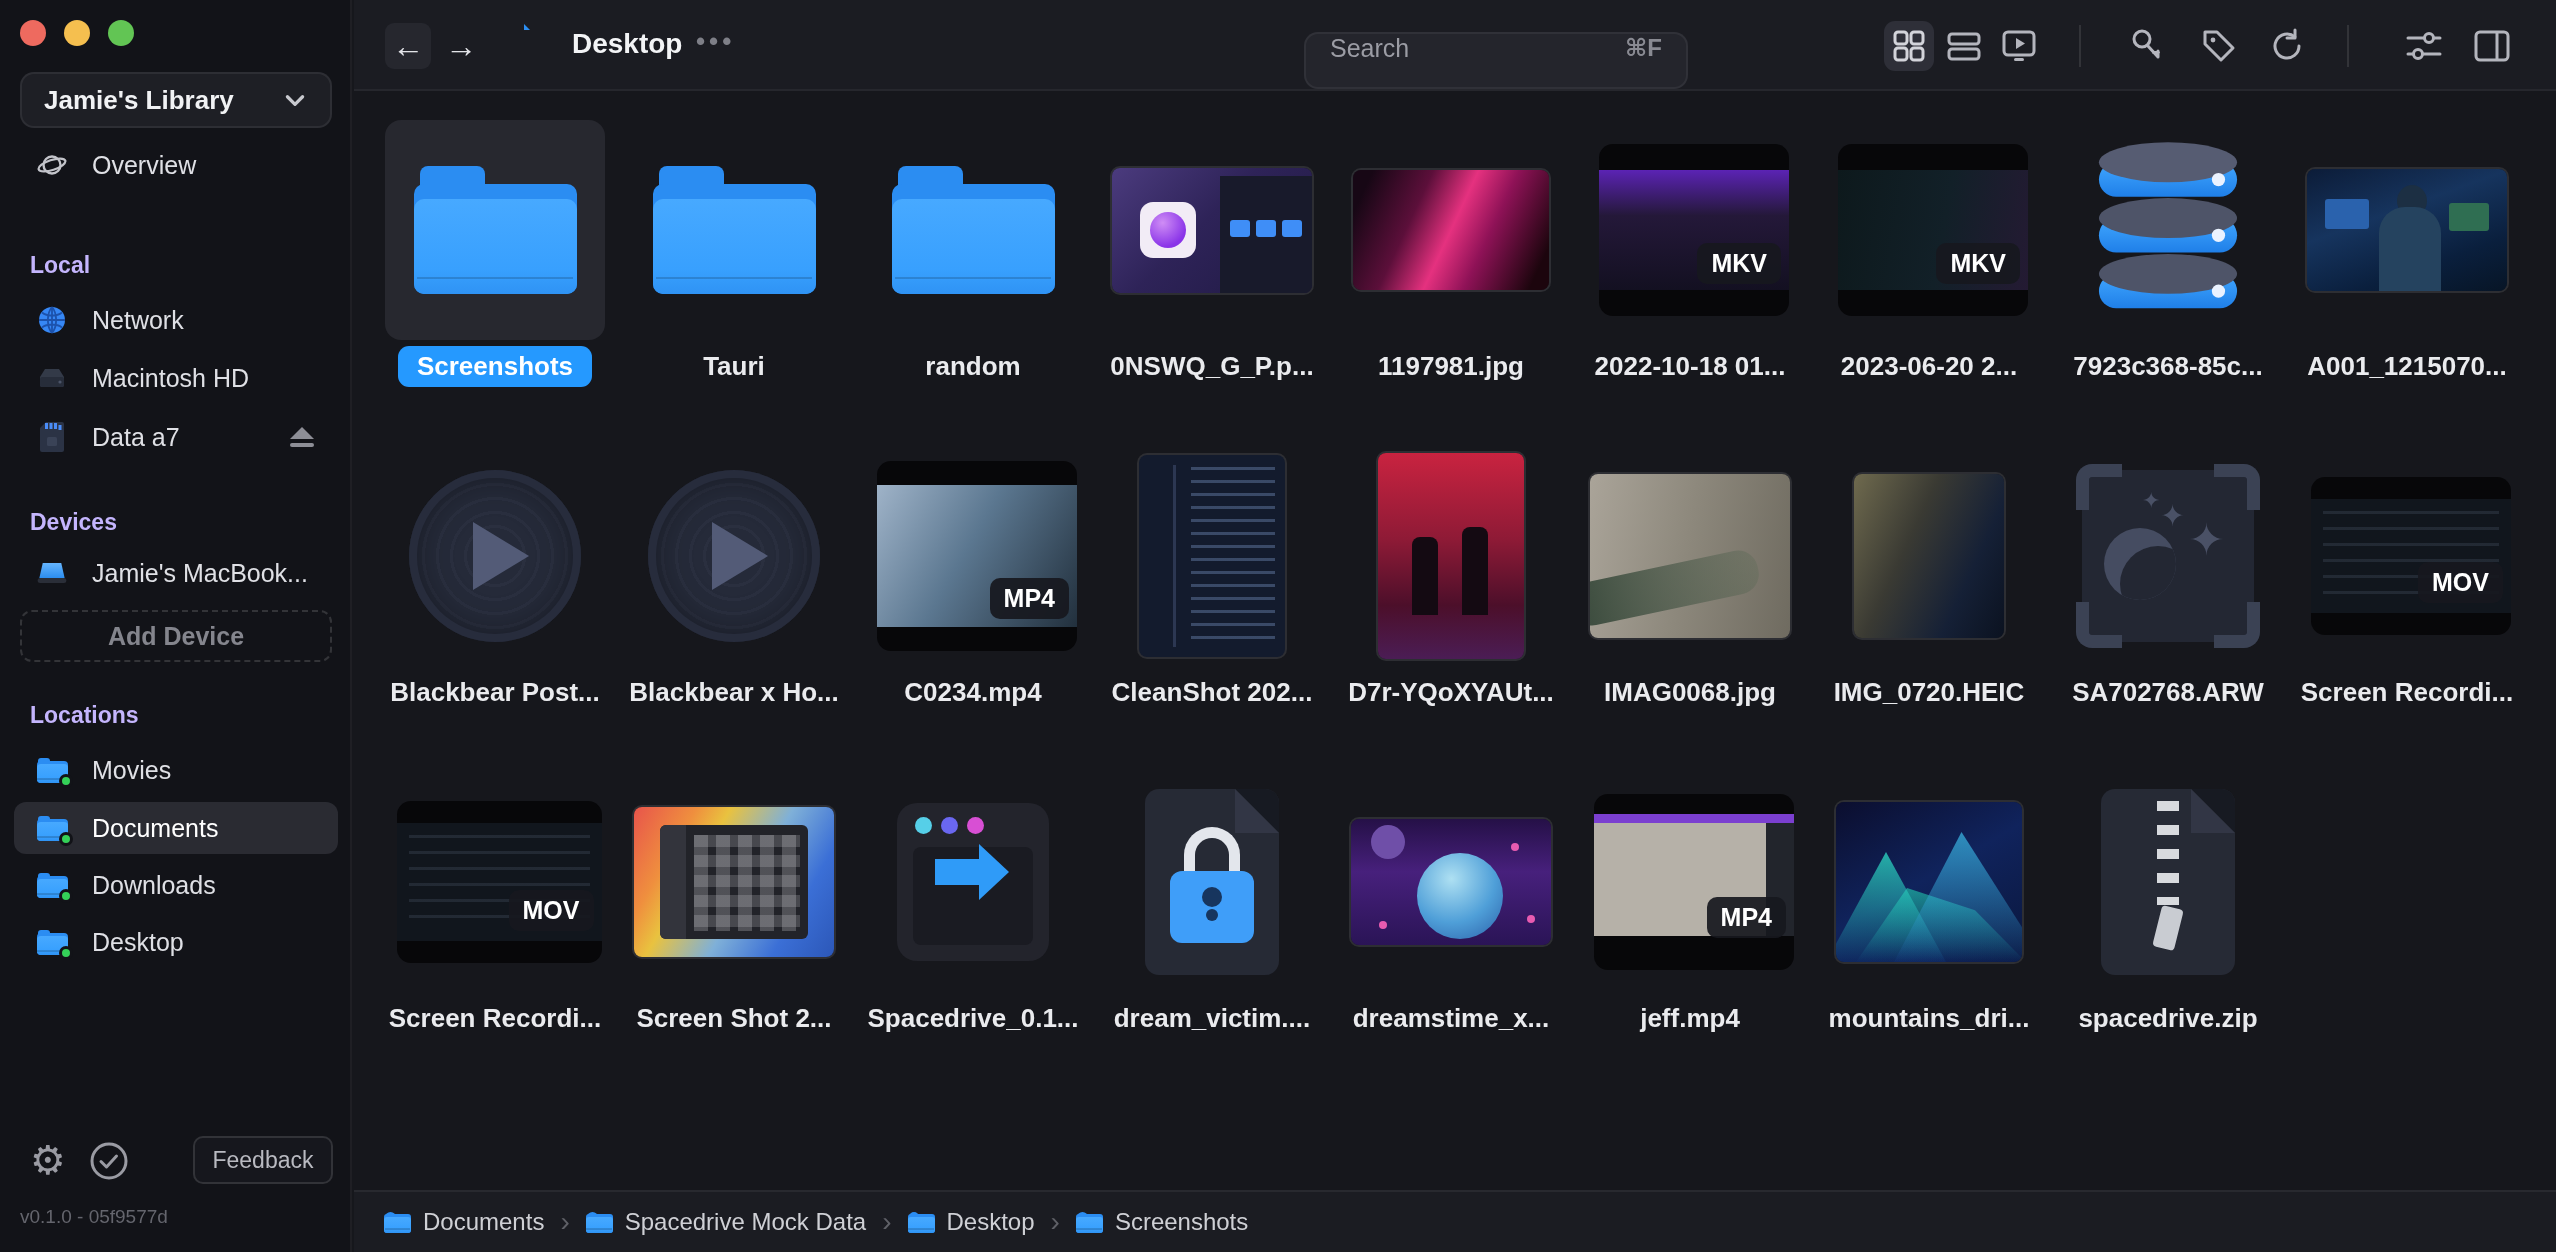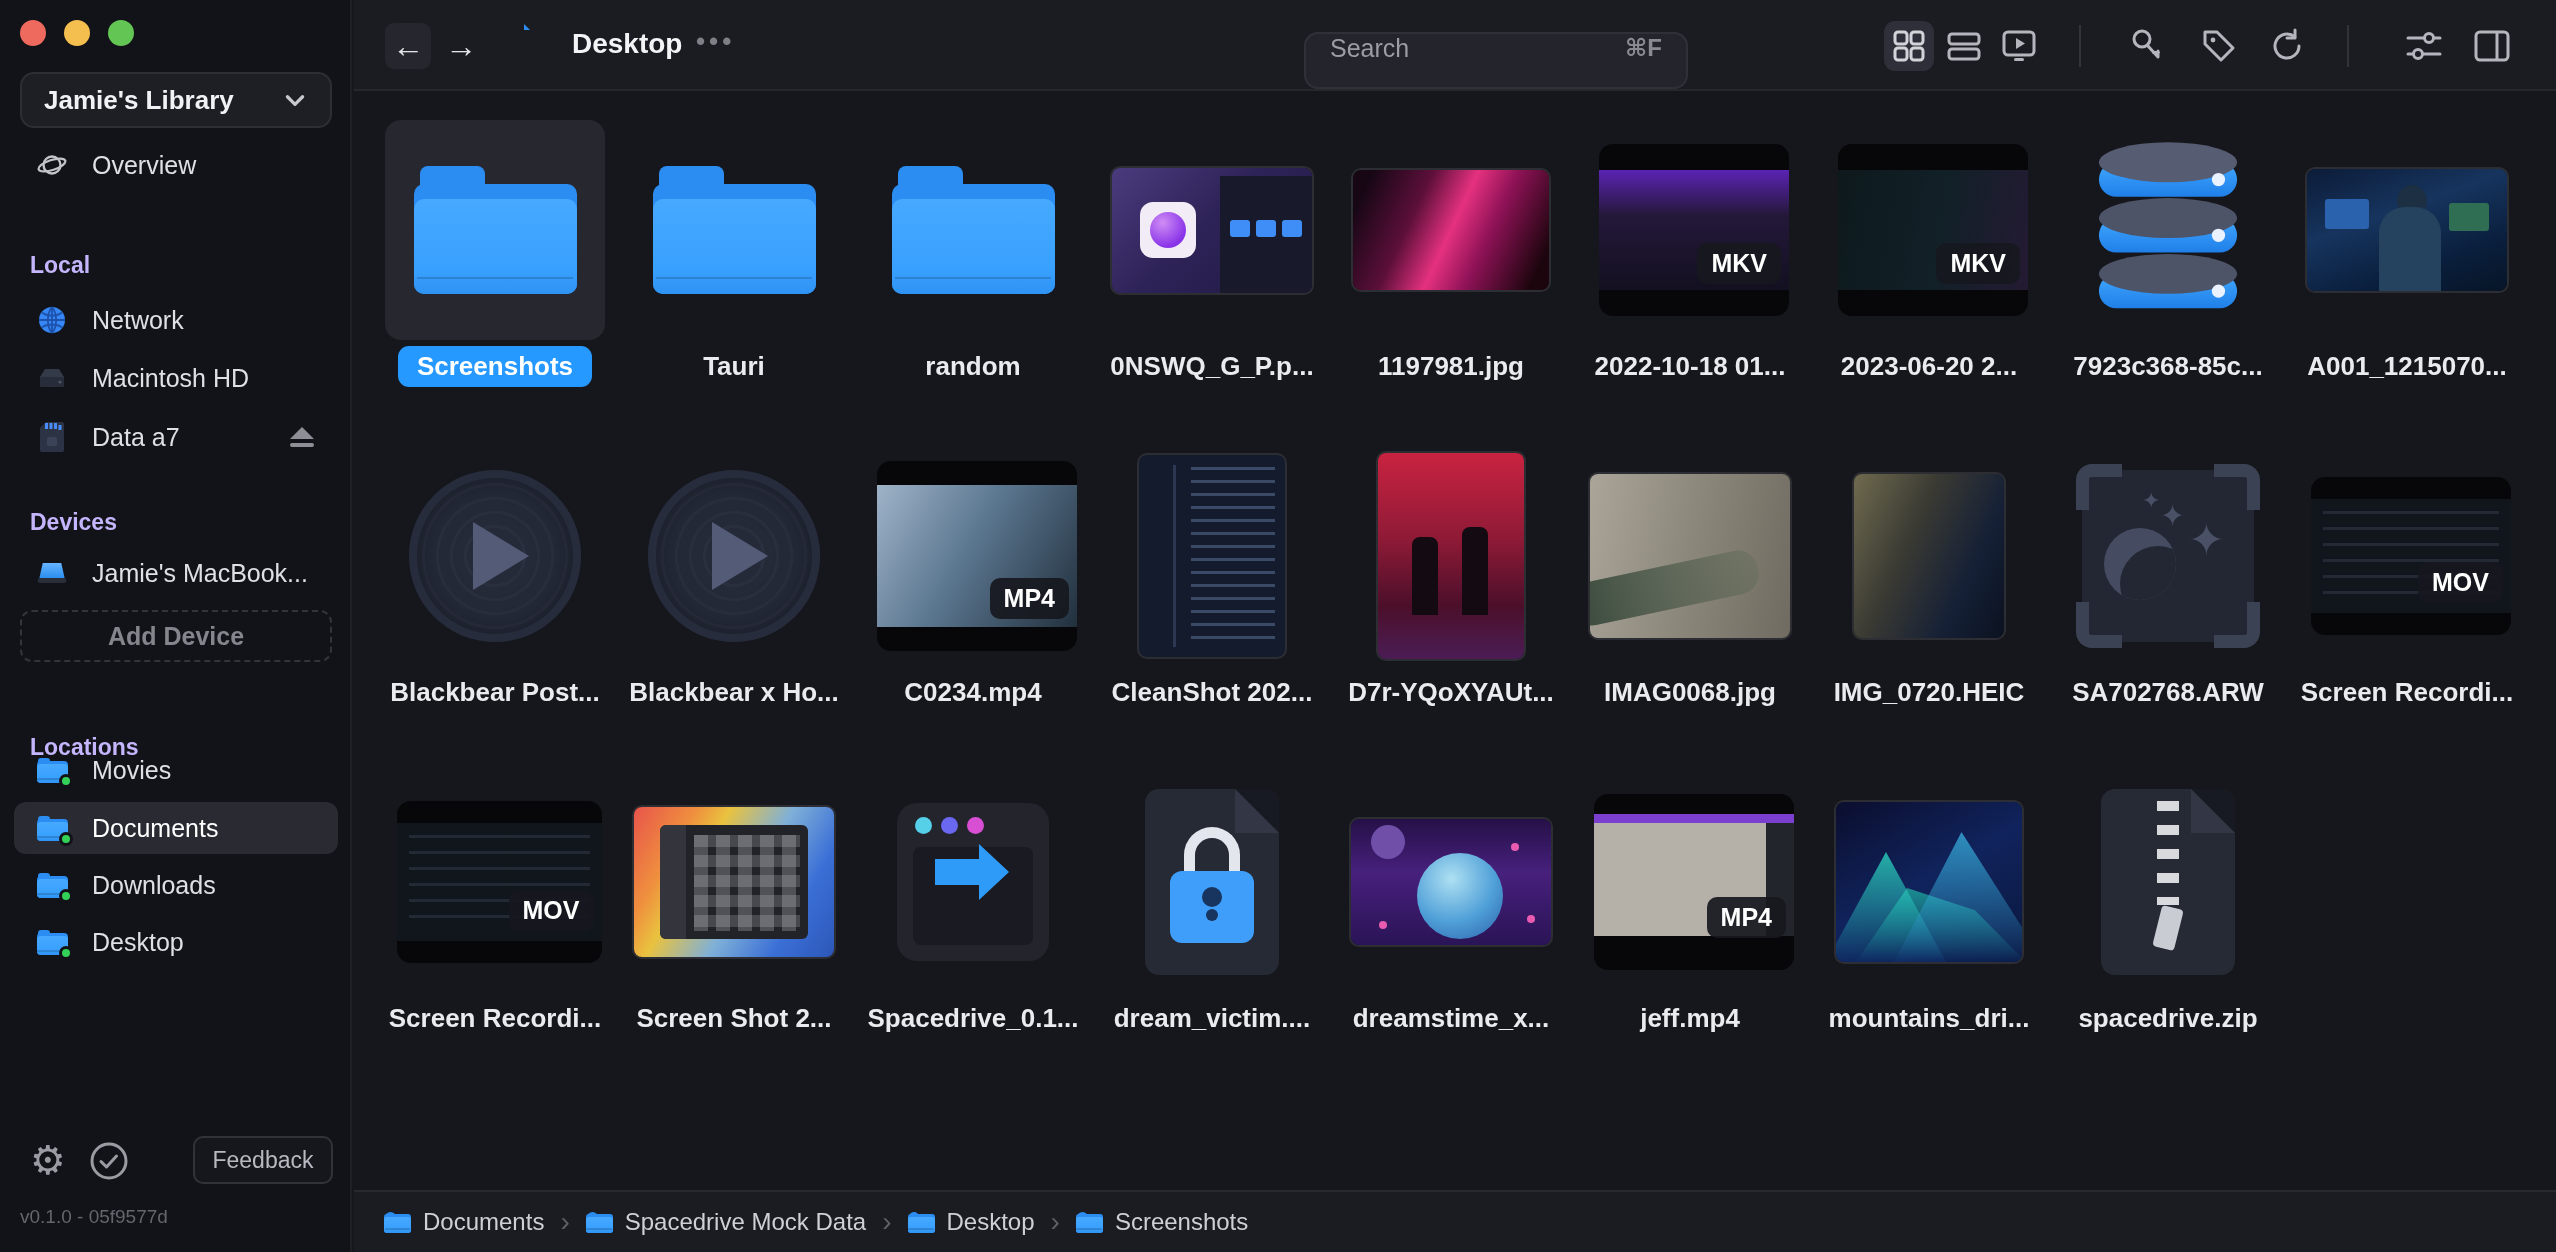--- a/index.html
+++ b/index.html
@@ -261,21 +261,21 @@
               </linearGradient>
             </defs>
             <rect x="2" y="20" width="34" height="6" rx="3" fill="#2a2e38"></rect>
           </svg>
       </span>
       <span>Jamie's MacBook...</span>
     </div>
 
     <div class="dash-btn" style="top:610px">Add Device</div>
 
-    <div class="side-hdr" style="top:734px">Locations</div>
+    <div class="side-hdr" style="top:702px">Locations</div>
 
     <div class="side-item" style="top:744px">
       <span class="ic">
           <span class="fldr fldr-sm">
             <span class="tab"></span>
             <span class="back"></span>
             <span class="front"></span>
             <span class="dot"></span>
           </span>
         </span>

